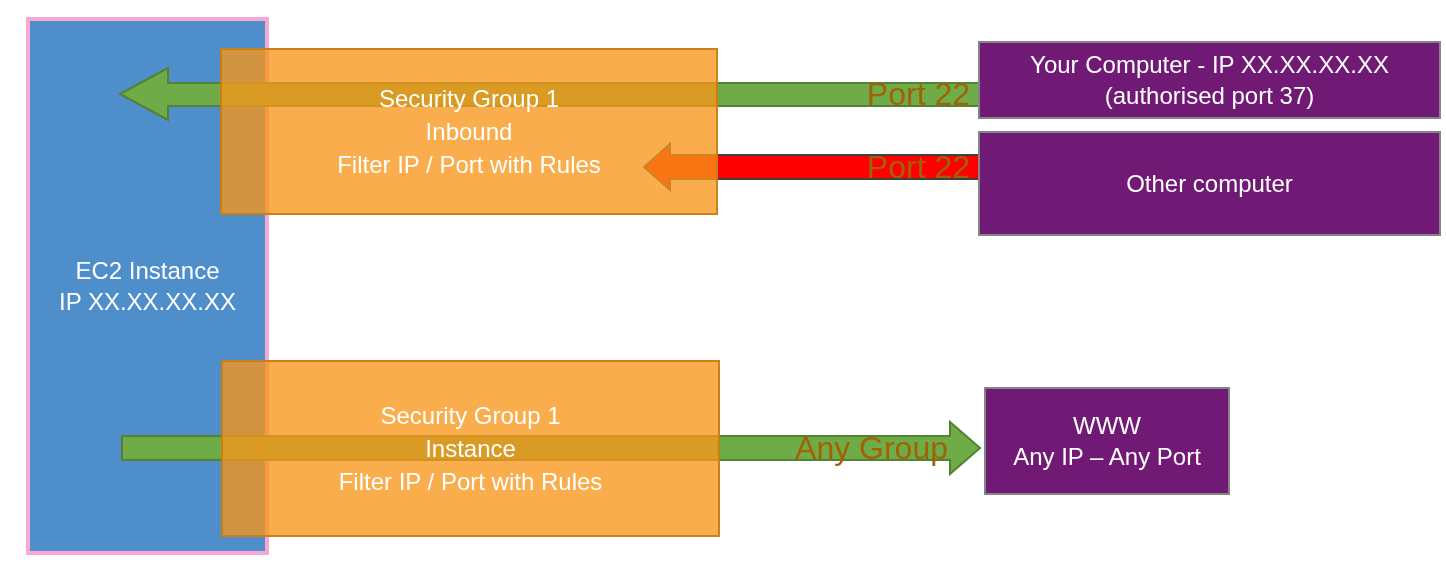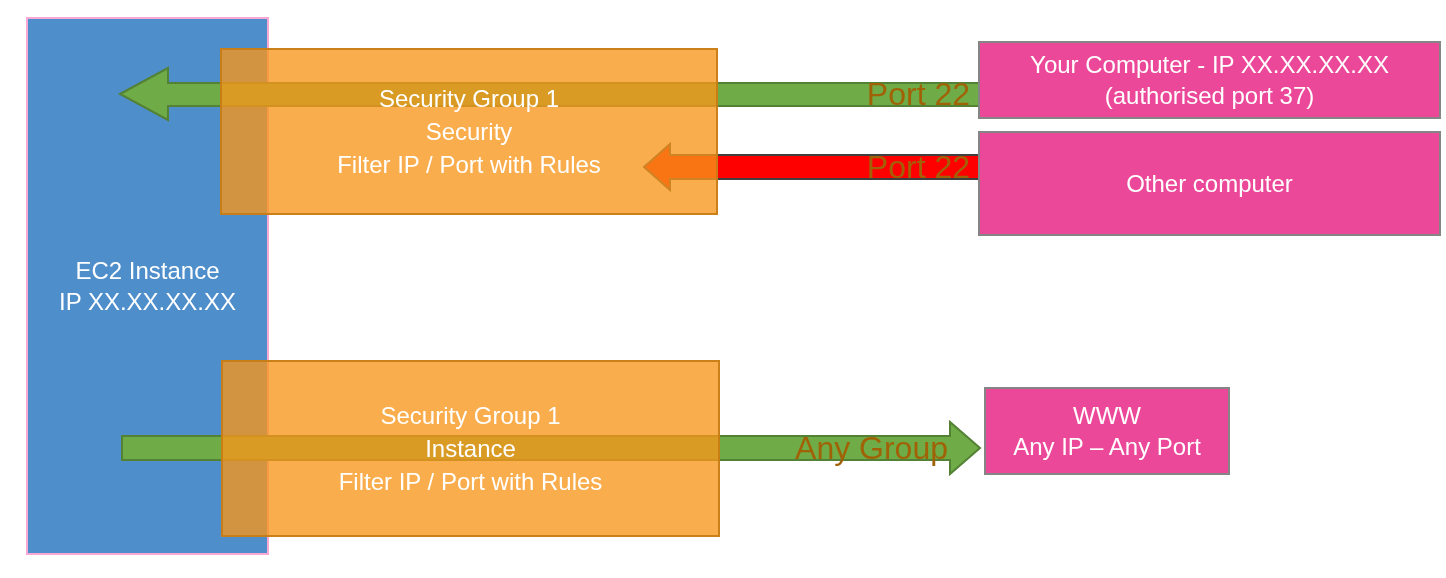--- a/index.html
+++ b/index.html
@@ -4,28 +4,28 @@
 <style>
   html,body{margin:0;padding:0;background:#ffffff;}
   body{font-family:"Liberation Sans",sans-serif;}
   #canvas{position:relative;width:1446px;height:578px;background:#ffffff;overflow:hidden;}
 
   .box{position:absolute;box-sizing:border-box;display:flex;flex-direction:column;
        align-items:center;justify-content:center;text-align:center;color:#ffffff;}
   .box .ln{font-size:24px;line-height:31px;white-space:nowrap;}
 
   #ec2-box{left:26px;top:17px;width:243px;height:538px;
-           background:#4E8ECB;border:2px solid #f9a8d4;z-index:1;}
+           background:#4E8ECB;border:4px solid #f9a8d4;z-index:1;}
 
   #arrow-layer{position:absolute;left:0;top:0;z-index:2;}
 
-  .graybox{background:#ec4899;border:2px solid #858585;z-index:3;}
+  .graybox{background:#701a75;border:2px solid #858585;z-index:3;}
   #your-computer-box{left:978px;top:41px;width:463px;height:78px;}
   #other-computer-box{left:978px;top:131px;width:463px;height:105px;}
-  #www-box{left:984px;top:387px;width:246px;height:88px;}
+  #www-box{left:984px;top:387px;width:246px;height:108px;}
 
   .sgbox{background:rgba(247,150,25,0.78);border:2px solid rgba(197,123,20,0.9);z-index:4;}
   .sgbox .ln{line-height:33px;}
   #sg-inbound-box{left:220px;top:48px;width:498px;height:167px;}
   #sg-outbound-box{left:221px;top:360px;width:499px;height:177px;}
 
   .flow-label{position:absolute;z-index:5;color:#a16207;font-size:32px;line-height:30px;
               width:220px;text-align:right;white-space:nowrap;}
   #label-port22-allowed{left:750px;top:79px;}
   #label-port22-blocked{left:750px;top:152px;}
@@ -56,21 +56,21 @@
     <div class="ln">Other computer</div>
   </div>
 
   <div class="box graybox" id="www-box">
     <div class="ln">WWW</div>
     <div class="ln">Any IP – Any Port</div>
   </div>
 
   <div class="box sgbox" id="sg-inbound-box">
     <div class="ln">Security Group 1</div>
-    <div class="ln">Security</div>
+    <div class="ln">Inbound</div>
     <div class="ln">Filter IP / Port with Rules</div>
   </div>
 
   <div class="box sgbox" id="sg-outbound-box">
     <div class="ln">Security Group 1</div>
     <div class="ln">Instance</div>
     <div class="ln">Filter IP / Port with Rules</div>
   </div>
 
   <div class="flow-label" id="label-port22-allowed">Port 22</div>

